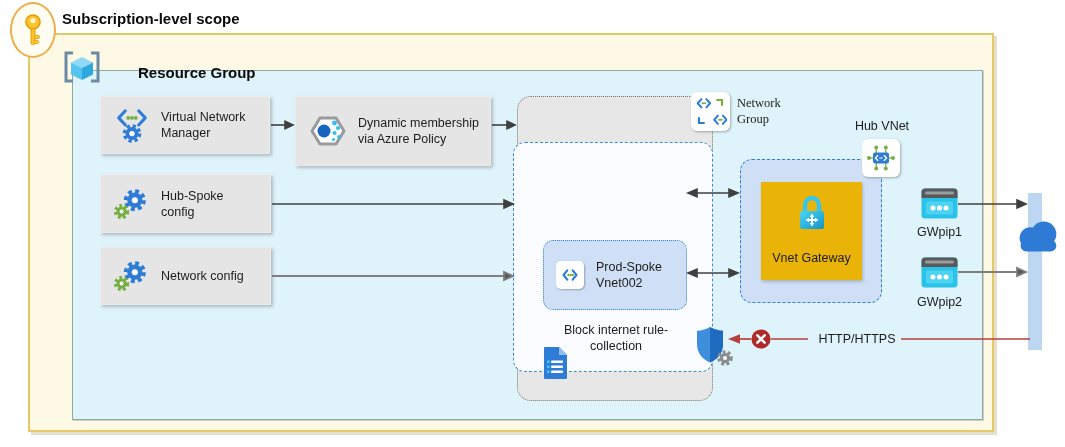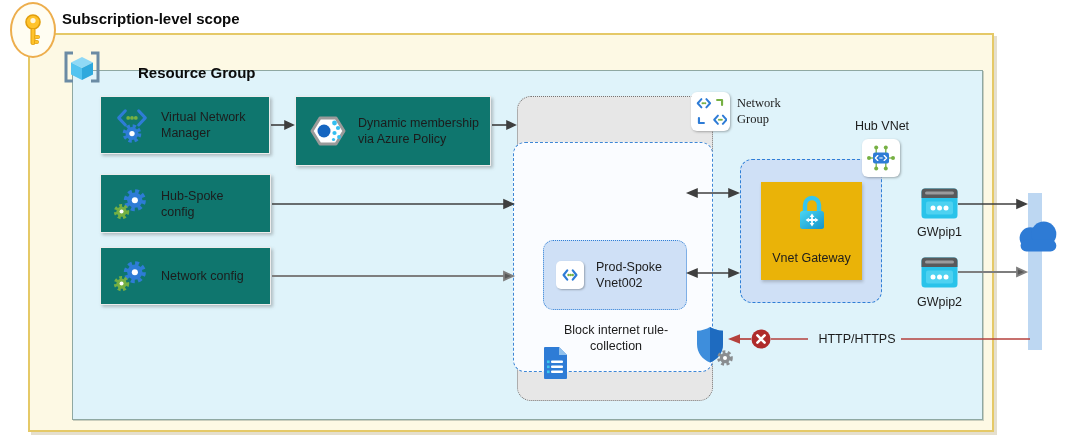--- a/index.html
+++ b/index.html
@@ -10,21 +10,21 @@
   .lbl{font-size:12.5px;line-height:1.28;color:#1c1c1c;}
   .sub-box{left:28px;top:33px;width:966px;height:399px;background:#FDF9E4;
            border:2px solid #E5C967;box-shadow:3px 3px 0 rgba(170,150,90,.30);box-sizing:border-box;}
   .key-badge{left:10px;top:2px;width:46px;height:56px;border-radius:50%;background:#FFFDF2;
              border:2px solid #EDAE4D;box-sizing:border-box;display:flex;align-items:center;justify-content:center;z-index:4;}
   .sub-title{left:62px;top:10px;}
   .rg-box{left:72px;top:70px;width:911px;height:350px;background:#DFF3FA;
           border:1px solid #8FA8A2;box-sizing:border-box;box-shadow:1px 1px 0 rgba(110,130,120,.35);}
   .rg-icon{left:62px;top:50px;z-index:4;}
   .rg-title{left:106px;top:64px;margin-left:32px;}
-  .node{background:#0f766e;border:1px solid #ececec;box-shadow:2px 2px 3px rgba(90,90,90,.35);
+  .node{background:#e5e5e5;border:1px solid #ececec;box-shadow:2px 2px 3px rgba(90,90,90,.35);
         box-sizing:border-box;display:flex;align-items:center;gap:10px;padding-left:12px;}
   .group-box{left:517px;top:96px;width:196px;height:305px;background:#E7E7E7;
              border:1.5px dotted #757575;border-radius:14px;box-sizing:border-box;}
   .spokes-box{left:513px;top:142px;width:200px;height:230px;background:#FAFCFF;
               border:1.5px dashed #3E87D6;border-radius:12px;box-sizing:border-box;z-index:2;}
   .spoke{background:#CFE0F6;border:1.6px dotted #2E7FD6;border-radius:10px;box-sizing:border-box;
          display:flex;align-items:center;gap:12px;padding-left:12px;z-index:3;}
   .mini-sq{width:28px;height:28px;background:#fff;border-radius:5px;box-shadow:1px 1px 2px rgba(0,0,0,.28);
            display:flex;align-items:center;justify-content:center;flex:0 0 auto;}
   .hub-box{left:740px;top:159px;width:142px;height:144px;background:#CFE0F6;

